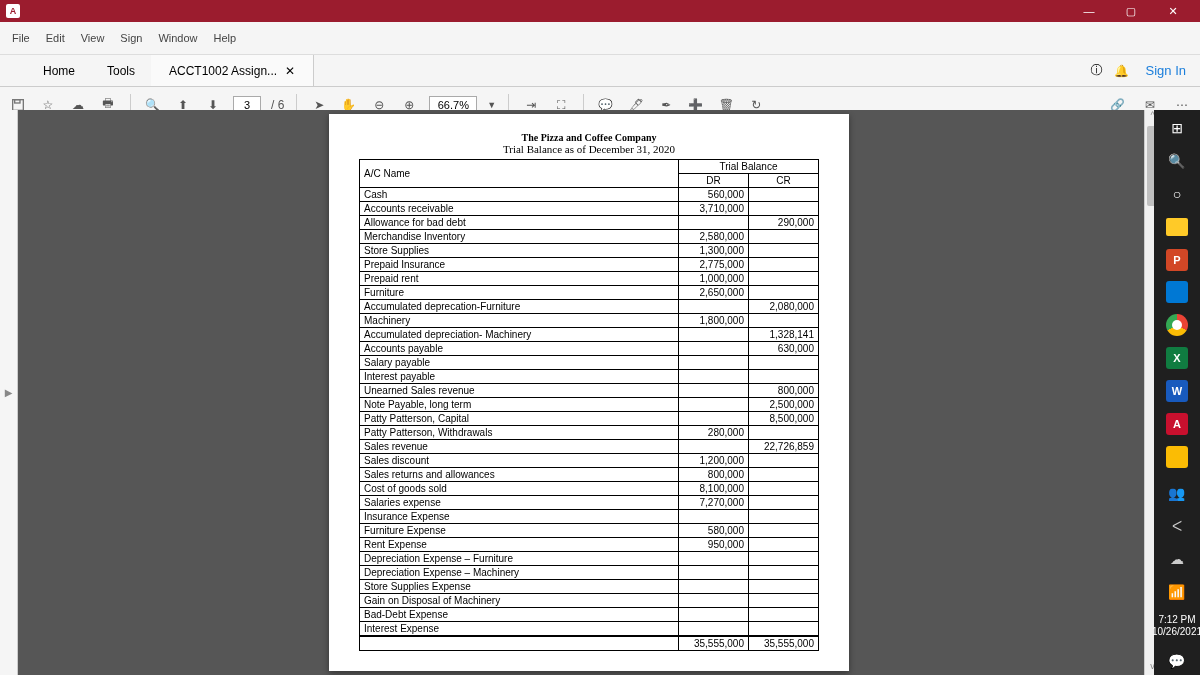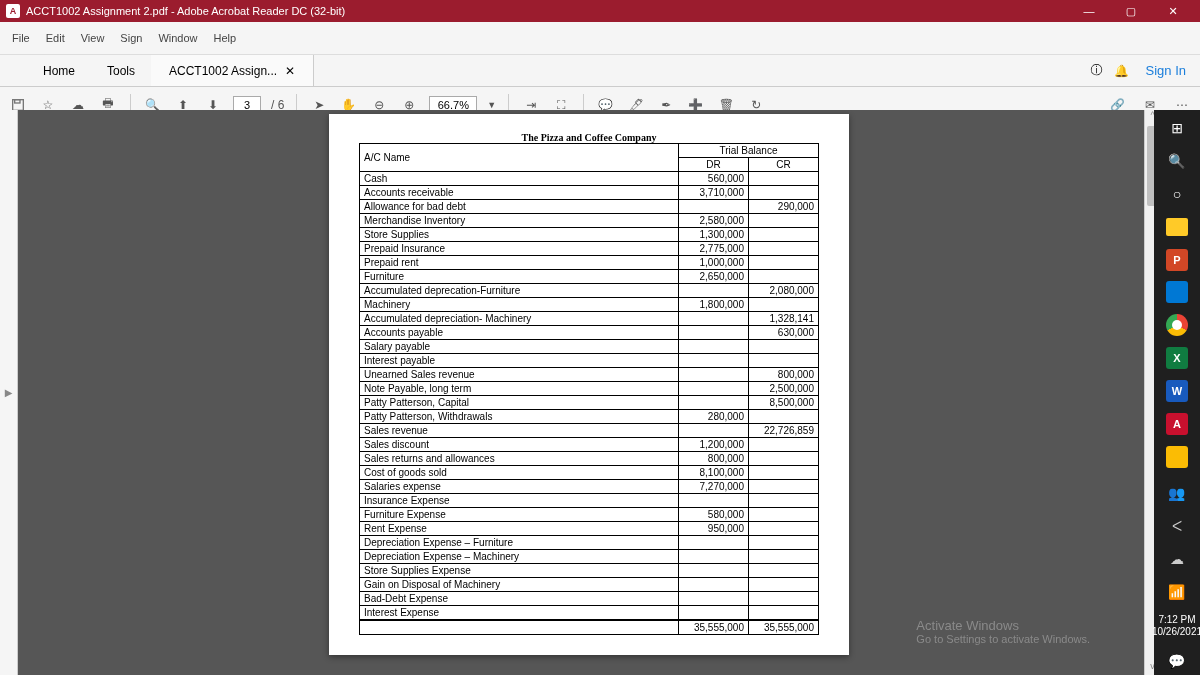--- a/index.html
+++ b/index.html
@@ -64,21 +64,20 @@
 .watermark { position: absolute; right: 70px; bottom: 30px; color: #8a8a8a; font-size: 13px; }
 .watermark .w2 { font-size: 11px; }
 
 svg { width: 16px; height: 16px; }
 </style>
 </head>
 <body>
 
 <div class="titlebar">
   <span class="pdf-icon">A</span>
-  <span>ACCT1002 Assignment 2.pdf - Adobe Acrobat Reader DC (32-bit)</span>
   <span class="spacer"></span>
   <span class="winbtn">—</span>
   <span class="winbtn">▢</span>
   <span class="winbtn">✕</span>
 </div>
 
 <div class="menubar">
   <span>File</span>
   <span>Edit</span>
   <span>View</span>
@@ -140,20 +139,21 @@
     <span class="tbicon">⋯</span>
   </div>
 </div>
 
 <div class="workspace">
   <div class="leftgutter">▶</div>
 
   <div class="docarea">
     <div class="page">
       <h3>The Pizza and Coffee Company</h3>
+      <div class="sub">Trial Balance as of December 31, 2020</div>
       <table class="tb">
         <tbody>
             <tr>
               <th rowspan="2" class="ac" style="text-align:left;">A/C Name</th>
               <th colspan="2">Trial Balance</th>
             </tr>
         <tr>
               <th>DR</th>
               <th>CR</th>
             </tr>
@@ -326,24 +326,20 @@
               <td class="num">35,555,000</td>
               <td class="num">35,555,000</td>
             </tr>
       </tbody>
         </table>
     </div>
     <div class="scrollbar">
       <div class="arr" style="top:0">^</div>
       <div class="thumb"></div>
       <div class="arr" style="bottom:0">v</div>
-    </div>
-    <div class="watermark">
-      <div>Activate Windows</div>
-      <div class="w2">Go to Settings to activate Windows.</div>
     </div>
   </div>
 
   <div class="rightpanel">
     <div class="ricon">🔍</div>
     <div class="ricon">📄</div>
     <div class="ricon">📝</div>
     <div class="ricon">📑</div>
     <div class="ricon">💬</div>
     <div class="ricon">📎</div>

